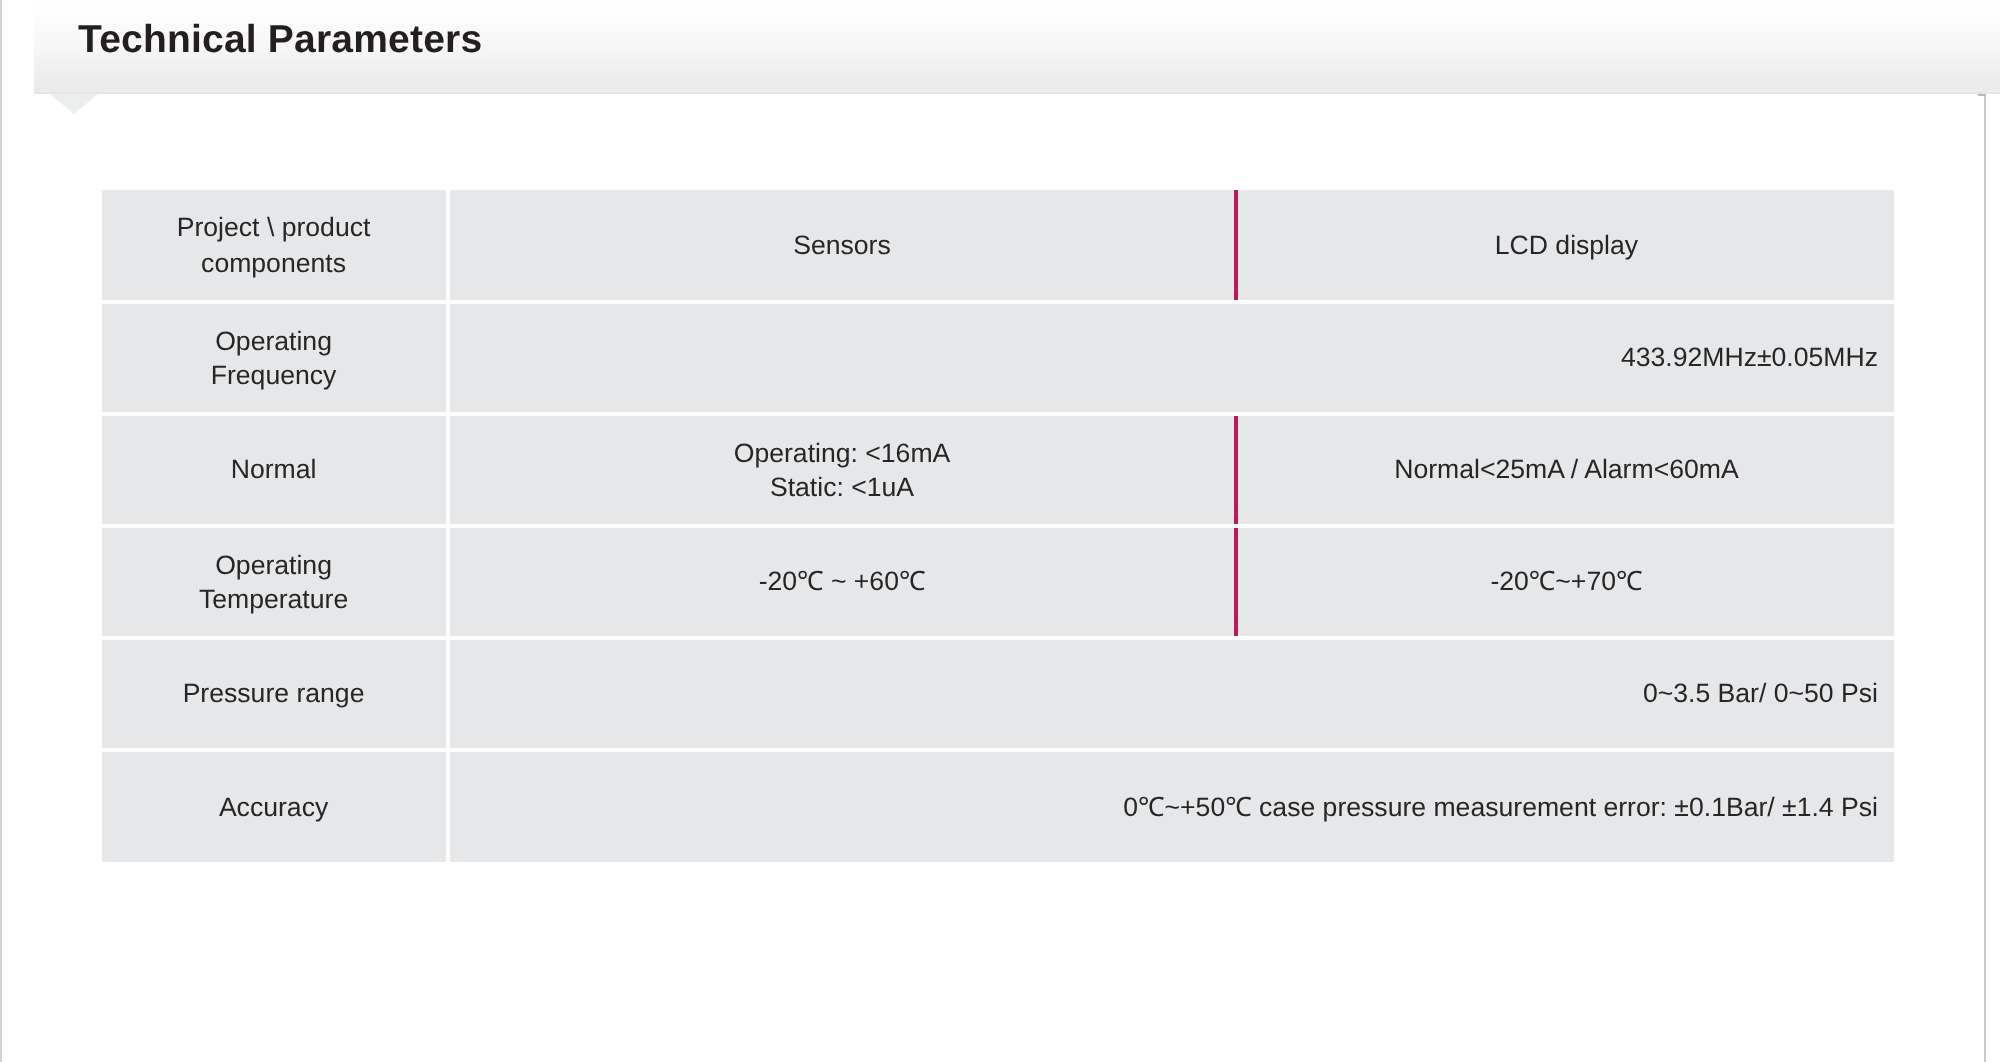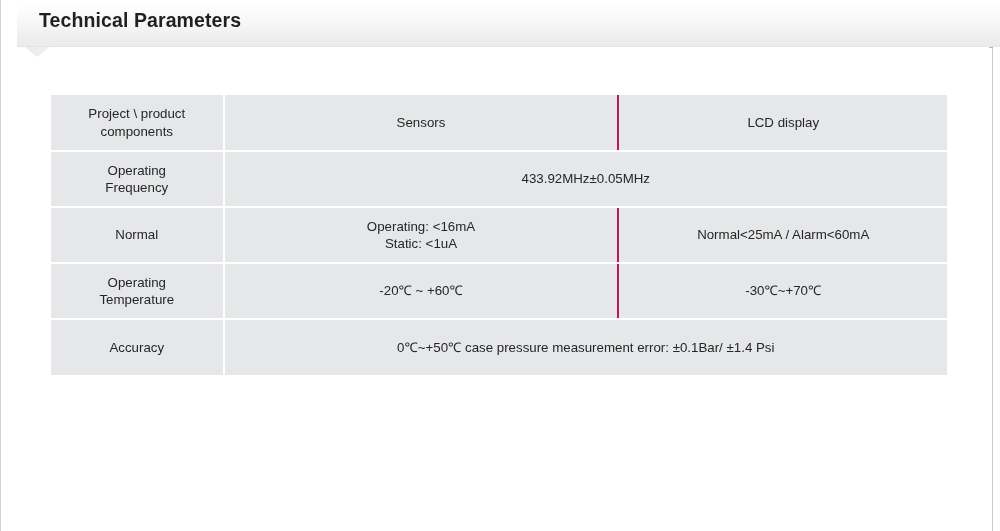--- a/index.html
+++ b/index.html
@@ -116,20 +116,21 @@
     width: 357px;
     border-right: 2px solid #be185d;
   }
   .spec-table td.col-lcd {
     width: 297px;
     margin-top: 18px;
   }
   
   .spec-table td.col-span {
     width: 712px;
+    text-align: right;
   }
   .cell-line {
     display: block;
   }
 </style>
 </head>
 <body>
 
 <div class="page-frame"></div>
 <div class="right-rule"></div>
@@ -180,25 +181,33 @@
 
     <tr>
       <td class="col-label">
         <span class="cell-line">Operating</span>
         <span class="cell-line">Temperature</span>
       </td>
       <td class="col-sensors">
         <span class="cell-line">-20℃ ~ +60℃</span>
       </td>
       <td class="col-lcd">
-        <span class="cell-line">-30℃~+70℃</span>
-      </td>
-    </tr>
-
-
+        <span class="cell-line">-20℃~+70℃</span>
+      </td>
+    </tr>
+
+
+    <tr>
+      <td class="col-label">
+        <span class="cell-line">Pressure range</span>
+      </td>
+      <td class="col-span" colspan="2">
+        <span class="cell-line">0~3.5 Bar/ 0~50 Psi</span>
+      </td>
+    </tr>
 
     <tr>
       <td class="col-label">
         <span class="cell-line">Accuracy</span>
       </td>
       <td class="col-span" colspan="2">
         <span class="cell-line">0℃~+50℃ case pressure measurement error: ±0.1Bar/ ±1.4 Psi</span>
       </td>
     </tr>
 

